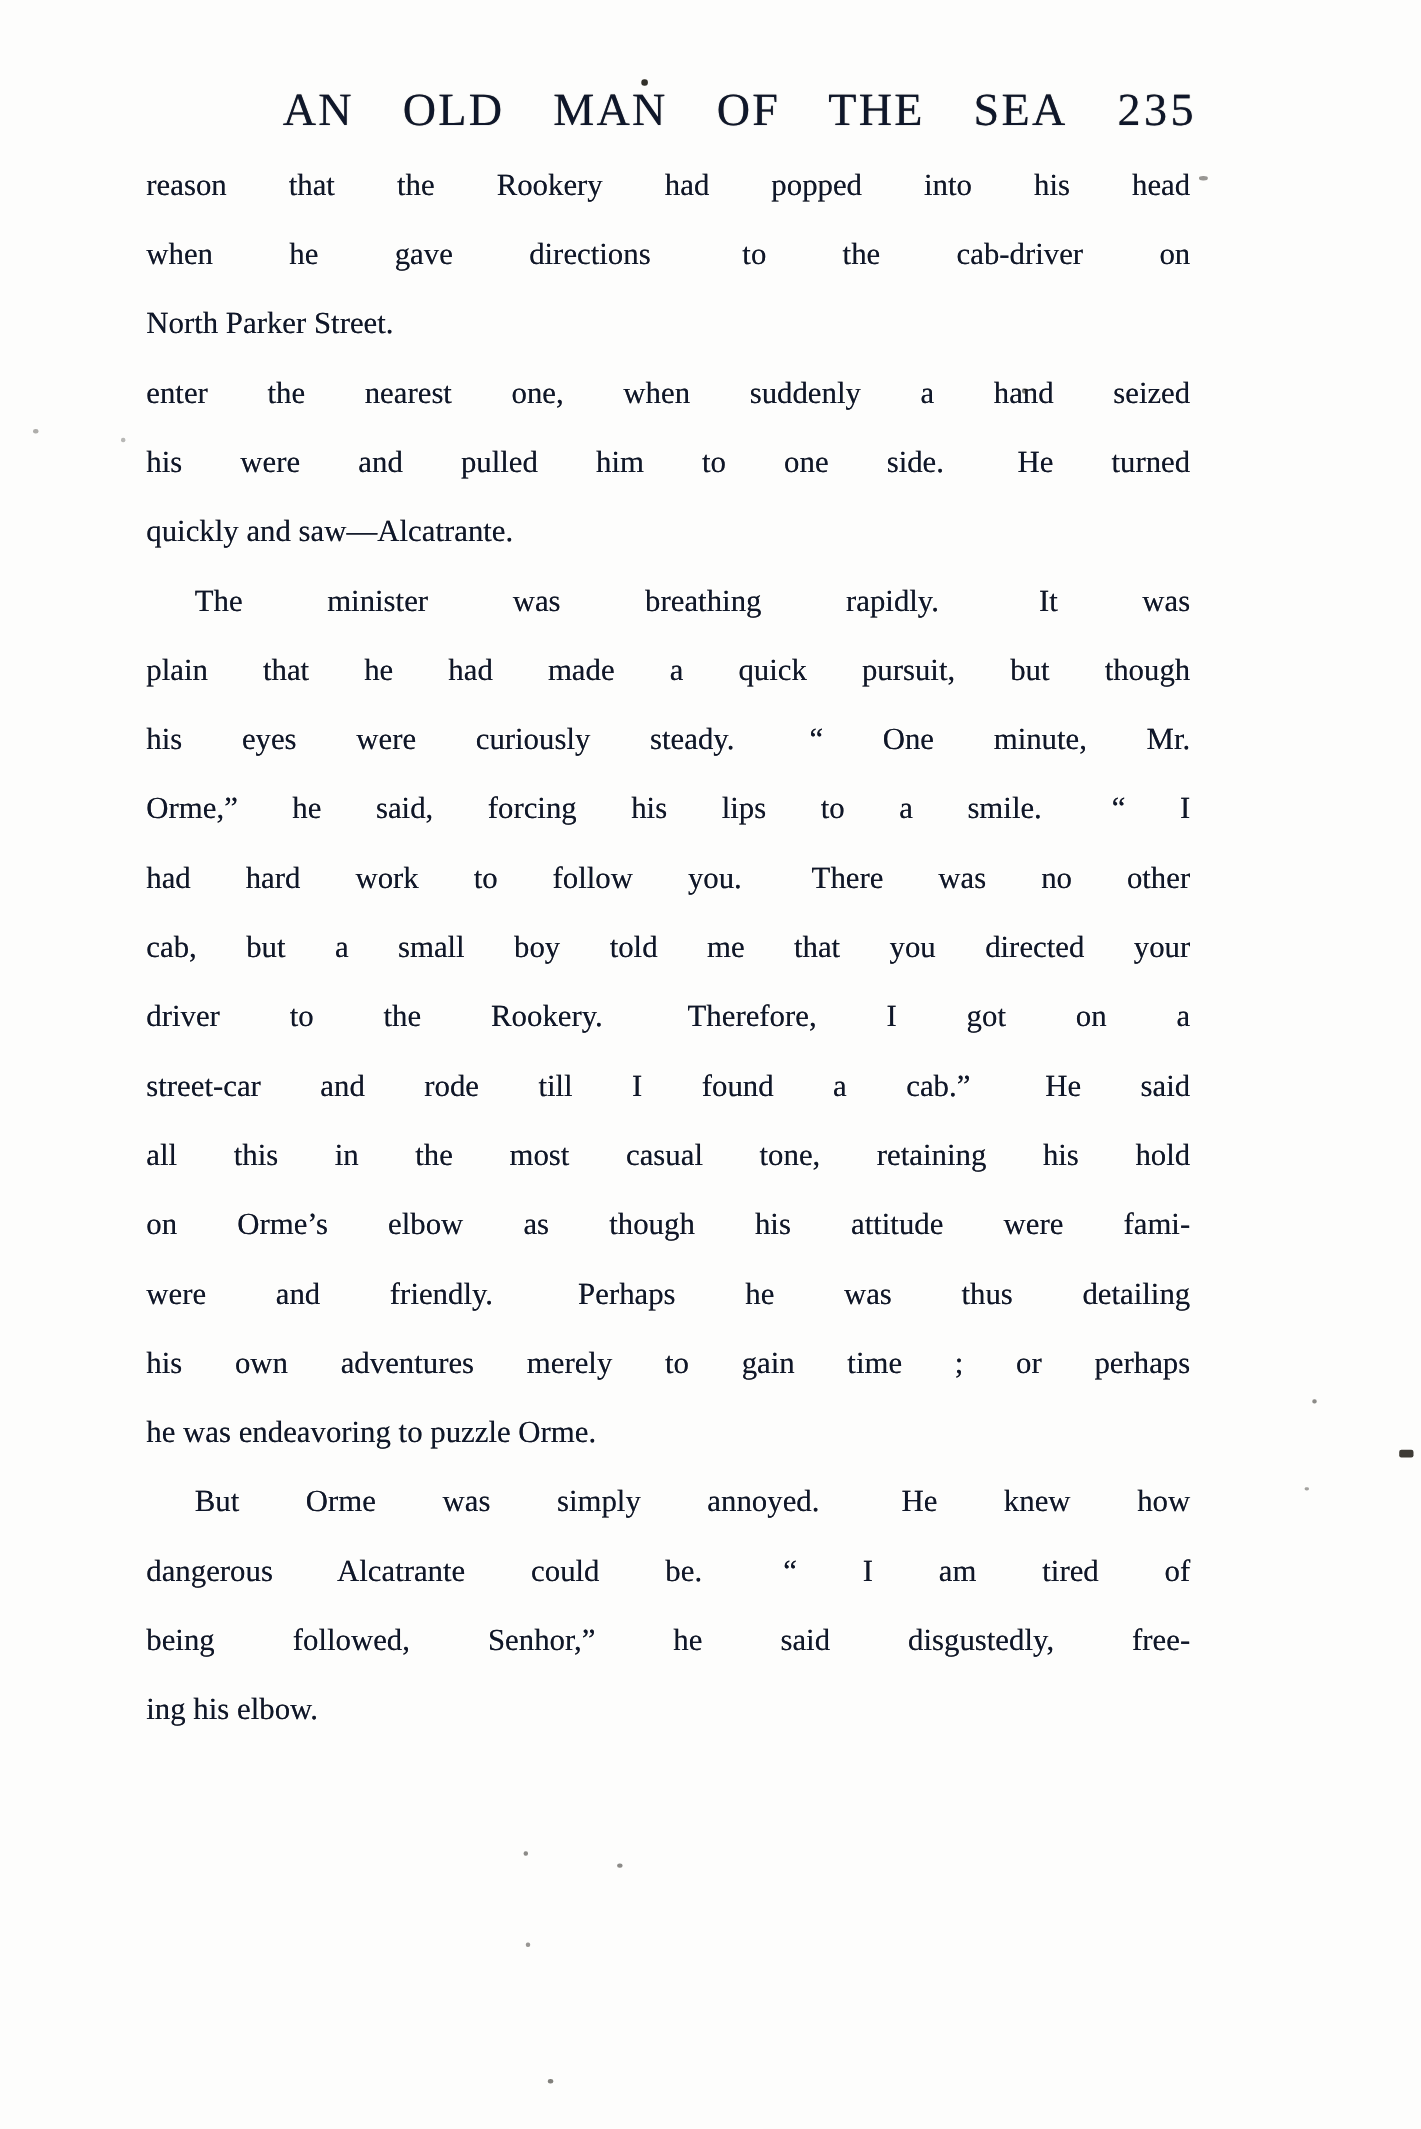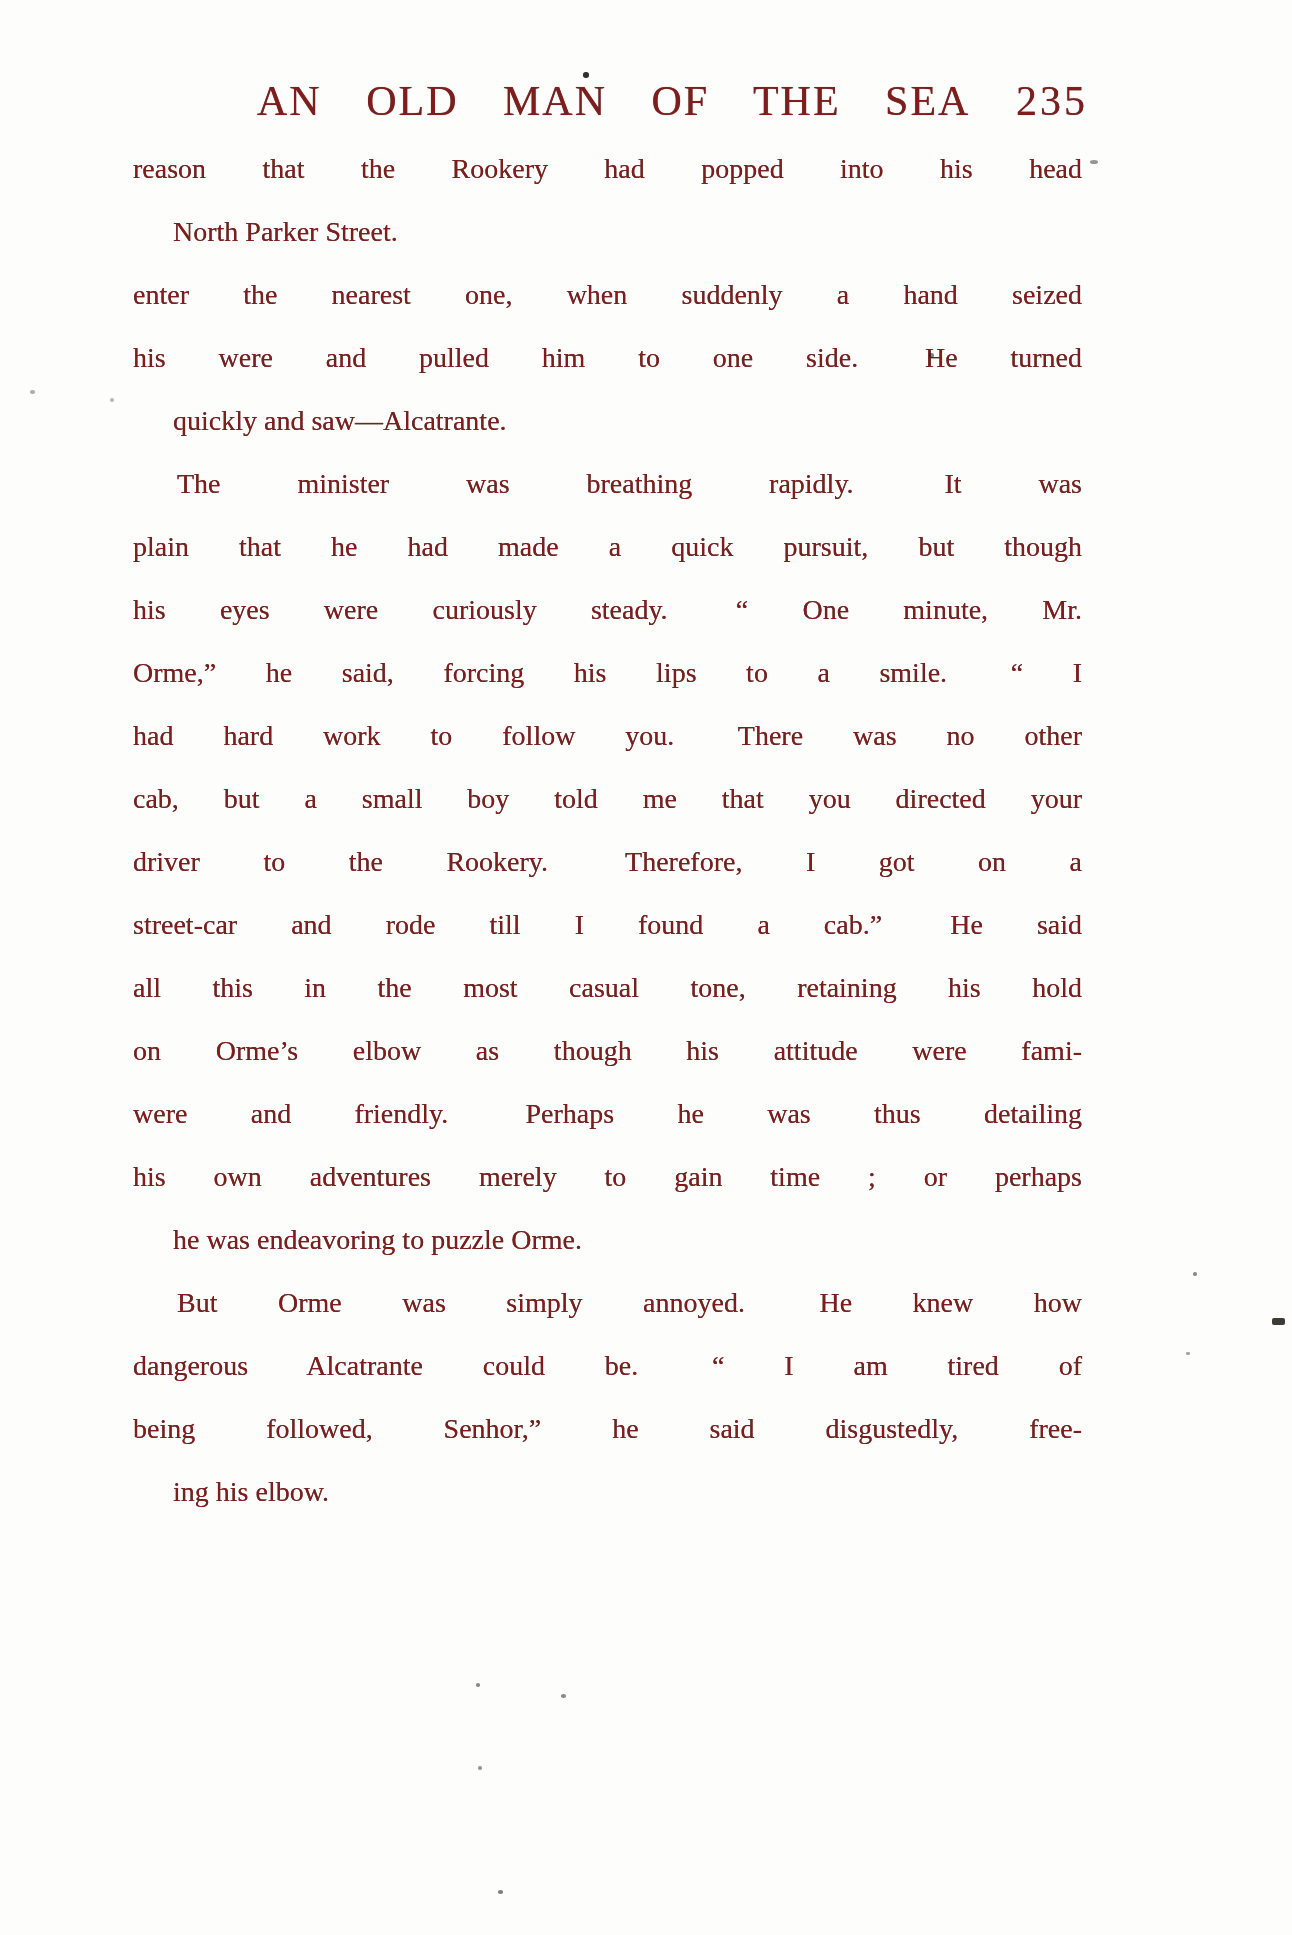--- a/index.html
+++ b/index.html
@@ -6,21 +6,21 @@
   html, body { margin: 0; padding: 0; }
   body {
     width: 1292px; height: 1935px;
     background: #ffffff;
     font-family: "Liberation Serif", "DejaVu Serif", serif;
   }
   .page {
     position: relative;
     width: 1292px; height: 1935px;
     background: #fdfdfc;
-    color: #7f1d1d;
+    color: #0f172a;
     overflow: hidden;
   }
   .running-head {
     position: absolute;
     left: 133px; top: 80px;
     width: 949px; height: 48px;
     font-size: 42px;
     line-height: 42px;
   }
   .head-title {
@@ -46,41 +46,41 @@
     text-shadow: 0 0 0.6px rgba(20,16,12,0.7);
   }
   .line {
     text-align: justify;
     text-align-last: justify;
   }
   .line.indent { text-indent: 44px; }
   .line.last {
     text-align: right;
     text-align-last: left;
-    margin-left: 40px;
   }
   .speck {
     position: absolute;
     background: #1c1913;
     border-radius: 45%;
   }
 </style>
 </head>
 <body>
 
 <div class="page">
 
   <header class="running-head">
     <div class="head-title">AN OLD MAN OF THE SEA</div>
     <div class="folio">235</div>
   </header>
 
   <main class="text-block">
 
     <div class="line">reason that the Rookery had popped into his head</div>
+    <div class="line">when he gave directions  to the cab-driver on</div>
     <div class="line last">North Parker Street.</div>
 
     <div class="line">enter the nearest one, when suddenly a hand seized</div>
     <div class="line">his were and pulled him to one side.  He turned</div>
     <div class="line last">quickly and saw—Alcatrante.</div>
 
     <div class="line indent">The minister was breathing rapidly.  It was</div>
     <div class="line">plain that he had made a quick pursuit, but though</div>
     <div class="line">his eyes were curiously steady.  “ One minute, Mr.</div>
     <div class="line">Orme,” he said, forcing his lips to a smile.  “ I</div>

